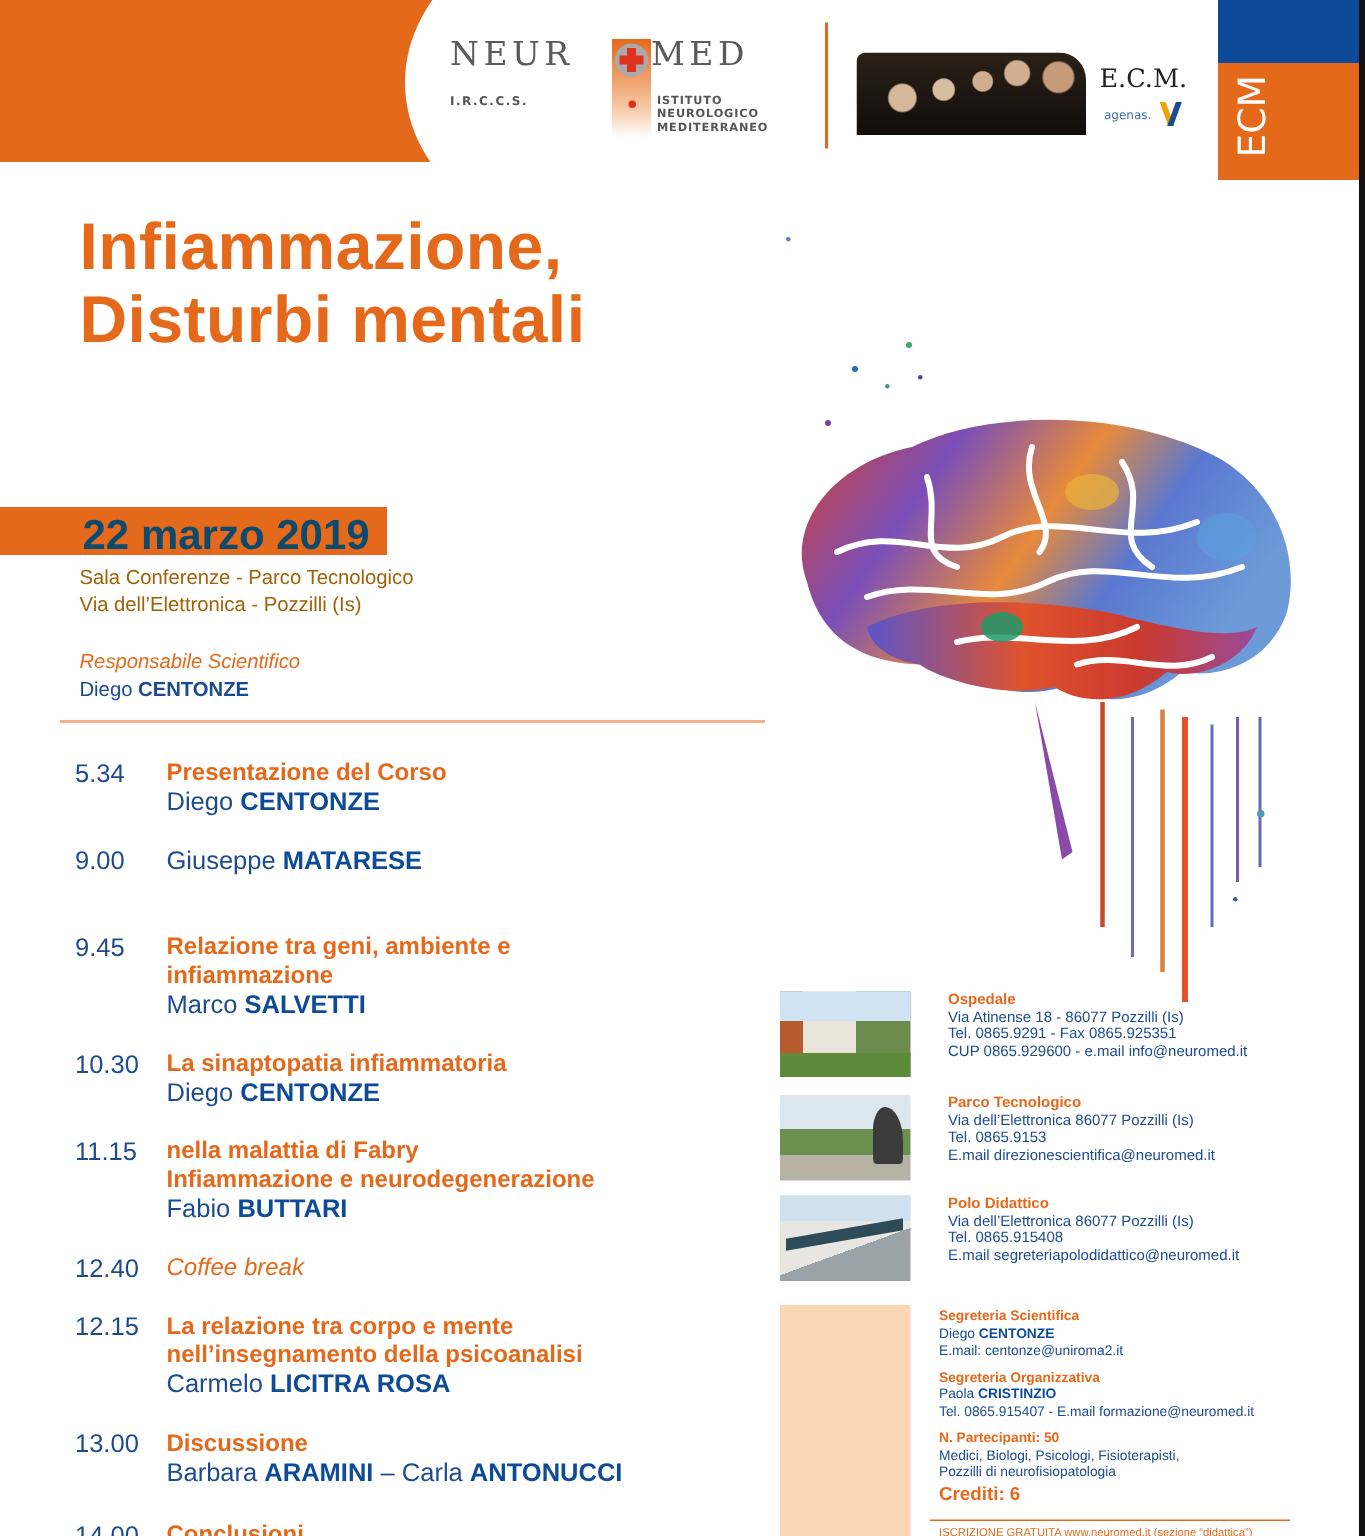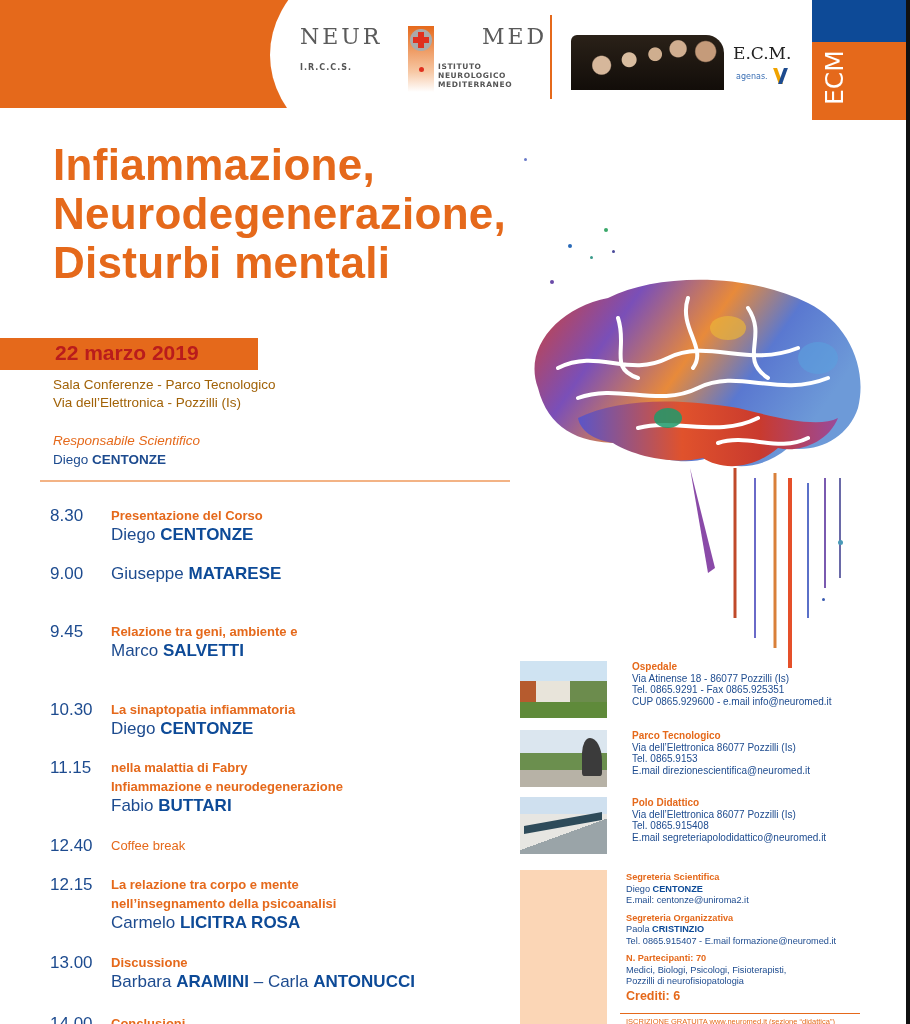--- a/index.html
+++ b/index.html
@@ -4,21 +4,21 @@
   <style>
     * { box-sizing: border-box; margin: 0; padding: 0; }
     html, body { width: 910px; height: 1024px; overflow: hidden; background: #ffffff; }
     body { position: relative; font-family: "DejaVu Sans", "Liberation Sans", sans-serif; color: #1d4b8f; }
 
     
     .hdr-band { position: absolute; left: 0; top: 0; width: 320px; height: 108px; background: #e5691b; }
     .hdr-curve { position: absolute; left: 270px; top: -60px; width: 300px; height: 230px; background: #ffffff; border-radius: 50%; }
     .logo { position: absolute; left: 300px; top: 24px; width: 240px; height: 70px; }
     .logo-word { position: absolute; left: 0; top: 0; font-family: "DejaVu Serif", "Liberation Serif", serif; font-size: 22px; letter-spacing: 3px; color: #5a5a5a; white-space: nowrap; }
-    .logo-word .w2 { position: absolute; left: 134px; top: 0; padding-left: 48px; }
+    .logo-word .w2 { position: absolute; left: 134px; top: 0; }
     .logo-mark { position: absolute; left: 108px; top: 2px; width: 26px; height: 66px; background: linear-gradient(#e5691b, #f7c9a6 70%, #fff); }
     .logo-cross { position: absolute; left: 2px; top: 3px; width: 22px; height: 22px; border-radius: 50%; background: #aaa; }
     .logo-cross::before { content: ""; position: absolute; left: 8px; top: 3px; width: 6px; height: 16px; background: #e0301e; }
     .logo-cross::after { content: ""; position: absolute; left: 3px; top: 8px; width: 16px; height: 6px; background: #e0301e; }
     .logo-dot { position: absolute; left: 11px; top: 41px; width: 5px; height: 5px; border-radius: 50%; background: #e0301e; }
     .logo-irccs { position: absolute; left: 0; top: 39px; font-size: 8px; letter-spacing: 1px; color: #555; font-weight: bold; }
     .logo-sub { position: absolute; left: 138px; top: 38px; font-size: 7.5px; letter-spacing: 0.6px; color: #555; line-height: 9px; font-weight: bold; }
     .hdr-divider { position: absolute; left: 550px; top: 15px; width: 2px; height: 84px; background: #e5691b; }
     .ecm-painting { position: absolute; left: 571px; top: 35px; width: 153px; height: 55px; border-radius: 6px 18px 0 0;
       background: radial-gradient(circle at 20% 55%, #d6b79b 0 7%, transparent 8%),
@@ -40,35 +40,35 @@
     .title { position: absolute; left: 53px; top: 140px; font-family: "Liberation Sans", sans-serif; font-weight: bold; font-size: 44px; line-height: 49px; color: #e5691b; letter-spacing: 0.3px; }
     .title div { white-space: nowrap; }
 
     
     .brain { position: absolute; left: 518px; top: 268px; width: 350px; height: 240px; }
     .drips { position: absolute; left: 680px; top: 468px; width: 180px; height: 200px; }
     .splatter { position: absolute; border-radius: 50%; }
 
     
     .date-bar { position: absolute; left: 0; top: 338px; width: 258px; height: 32px; background: #e5691b; }
-    .date-text { position: absolute; left: 55px; top: 341px; font-family: "Liberation Sans", sans-serif; font-weight: bold; font-size: 21px; color: #b91c1c; }
+    .date-text { position: absolute; left: 55px; top: 341px; font-family: "Liberation Sans", sans-serif; font-weight: bold; font-size: 28px; color: #0c4a6e; }
 
     .venue { position: absolute; left: 53px; top: 376px; font-size: 13.5px; line-height: 18px; color: #a16207; font-family: "Liberation Sans", sans-serif; }
     .resp-label { position: absolute; left: 53px; top: 433px; font-size: 13.5px; font-style: italic; color: #e5691b; font-family: "Liberation Sans", sans-serif; }
     .resp-name { position: absolute; left: 53px; top: 452px; font-size: 13.5px; color: #1d4b8f; font-family: "Liberation Sans", sans-serif; }
     .resp-name b { font-weight: bold; }
     .sep-line { position: absolute; left: 40px; top: 480px; width: 470px; height: 2px; background: #f3b385; }
 
     
     .program { position: absolute; left: 50px; top: 506px; width: 460px; font-family: "Liberation Sans", sans-serif; }
     .prog-item { position: absolute; left: 0; width: 460px; }
     .prog-time { position: absolute; left: 0; top: 0; font-size: 17px; color: #1d4b8f; }
     .prog-body { position: absolute; left: 61px; top: 0; width: 400px; }
-    .prog-title { font-size: 13px; font-weight: bold; color: #e5691b; line-height: 19px; }
-    .prog-title.italic { font-weight: normal; }
+    .prog-title { font-size: 16px; font-weight: bold; color: #e5691b; line-height: 19px; }
+    .prog-title.italic { font-weight: normal; font-style: italic; }
     .prog-speaker { font-size: 17px; color: #1d4b8f; line-height: 20px; }
     .prog-speaker b { font-weight: bold; color: #0d4a97; }
 
     
     .site { position: absolute; left: 520px; width: 380px; font-family: "Liberation Sans", sans-serif; }
     .site-photo { position: absolute; left: 0; top: 0; width: 87px; height: 57px; }
     .site-text { position: absolute; left: 112px; top: 0; font-size: 10px; line-height: 11.5px; color: #1d4b8f; white-space: nowrap; }
     .site-name { color: #e5691b; font-weight: bold; }
 
     .ph1 { background: linear-gradient(180deg, #cfe3f2 0 35%, transparent 35%), linear-gradient(90deg, #b65b2e 0 18%, #e8e4da 18% 58%, #6c8c4d 58%); }
@@ -117,21 +117,20 @@
 <div class="ecm-text">E.C.M.</div>
 <div class="agenas">agenas.</div>
 <div class="agenas-mark"></div>
 
 <div class="ecm-tab-blue"></div>
 <div class="ecm-tab-orange"></div>
 <div class="ecm-tab-label">ECM</div>
 
 <div class="title">
   <div>Infiammazione,</div>
-  <div>Neurodegenerazione,</div>
   <div>Disturbi mentali</div>
 </div>
 
 <svg class="brain" viewBox="0 0 350 240">
   <defs>
     <linearGradient id="bg1" x1="0" y1="0" x2="1" y2="0.4">
       <stop offset="0" stop-color="#d8402a"></stop>
       <stop offset="0.3" stop-color="#7a4fb8"></stop>
       <stop offset="0.55" stop-color="#e88a3a"></stop>
       <stop offset="0.75" stop-color="#5a78d0"></stop>
@@ -179,38 +178,39 @@
 </div>
 <div class="resp-label">Responsabile Scientifico</div>
 <div class="resp-name">
   <span>Diego</span>
   <b>CENTONZE</b>
 </div>
 <div class="sep-line"></div>
 
 <div class="program">
   <div class="prog-item" style="top:0">
-    <div class="prog-time">8.30</div>
+    <div class="prog-time">5.34</div>
     <div class="prog-body">
       <div class="prog-title">Presentazione del Corso</div>
       <div class="prog-speaker"><span>Diego</span> <b>CENTONZE</b></div>
     </div>
   </div>
 
   <div class="prog-item" style="top:58px">
     <div class="prog-time">9.00</div>
     <div class="prog-body">
       <div class="prog-speaker"><span>Giuseppe</span> <b>MATARESE</b></div>
     </div>
   </div>
 
   <div class="prog-item" style="top:116px">
     <div class="prog-time">9.45</div>
     <div class="prog-body">
       <div class="prog-title">Relazione tra geni, ambiente e</div>
+      <div class="prog-title">infiammazione</div>
       <div class="prog-speaker"><span>Marco</span> <b>SALVETTI</b></div>
     </div>
   </div>
 
   <div class="prog-item" style="top:194px">
     <div class="prog-time">10.30</div>
     <div class="prog-body">
       <div class="prog-title">La sinaptopatia infiammatoria</div>
       <div class="prog-speaker"><span>Diego</span> <b>CENTONZE</b></div>
     </div>
@@ -290,21 +290,21 @@
 <div class="info-peach"></div>
 <div class="info">
   <div class="lbl">Segreteria Scientifica</div>
   <div><span>Diego</span> <b>CENTONZE</b></div>
   <div>E.mail: centonze@uniroma2.it</div>
   <div class="gap"></div>
   <div class="lbl">Segreteria Organizzativa</div>
   <div><span>Paola</span> <b>CRISTINZIO</b></div>
   <div>Tel. 0865.915407 - E.mail formazione@neuromed.it</div>
   <div class="gap"></div>
-  <div class="lbl">N. Partecipanti: 70</div>
+  <div class="lbl">N. Partecipanti: 50</div>
   <div>Medici, Biologi, Psicologi, Fisioterapisti,</div>
   <div>Pozzilli di neurofisiopatologia</div>
   <div class="credits">Crediti: 6</div>
 </div>
 <div class="info-line"></div>
 <div class="iscr">ISCRIZIONE GRATUITA  www.neuromed.it (sezione “didattica”)</div>
 
 <div class="right-border"></div>
 
 </body></html>

